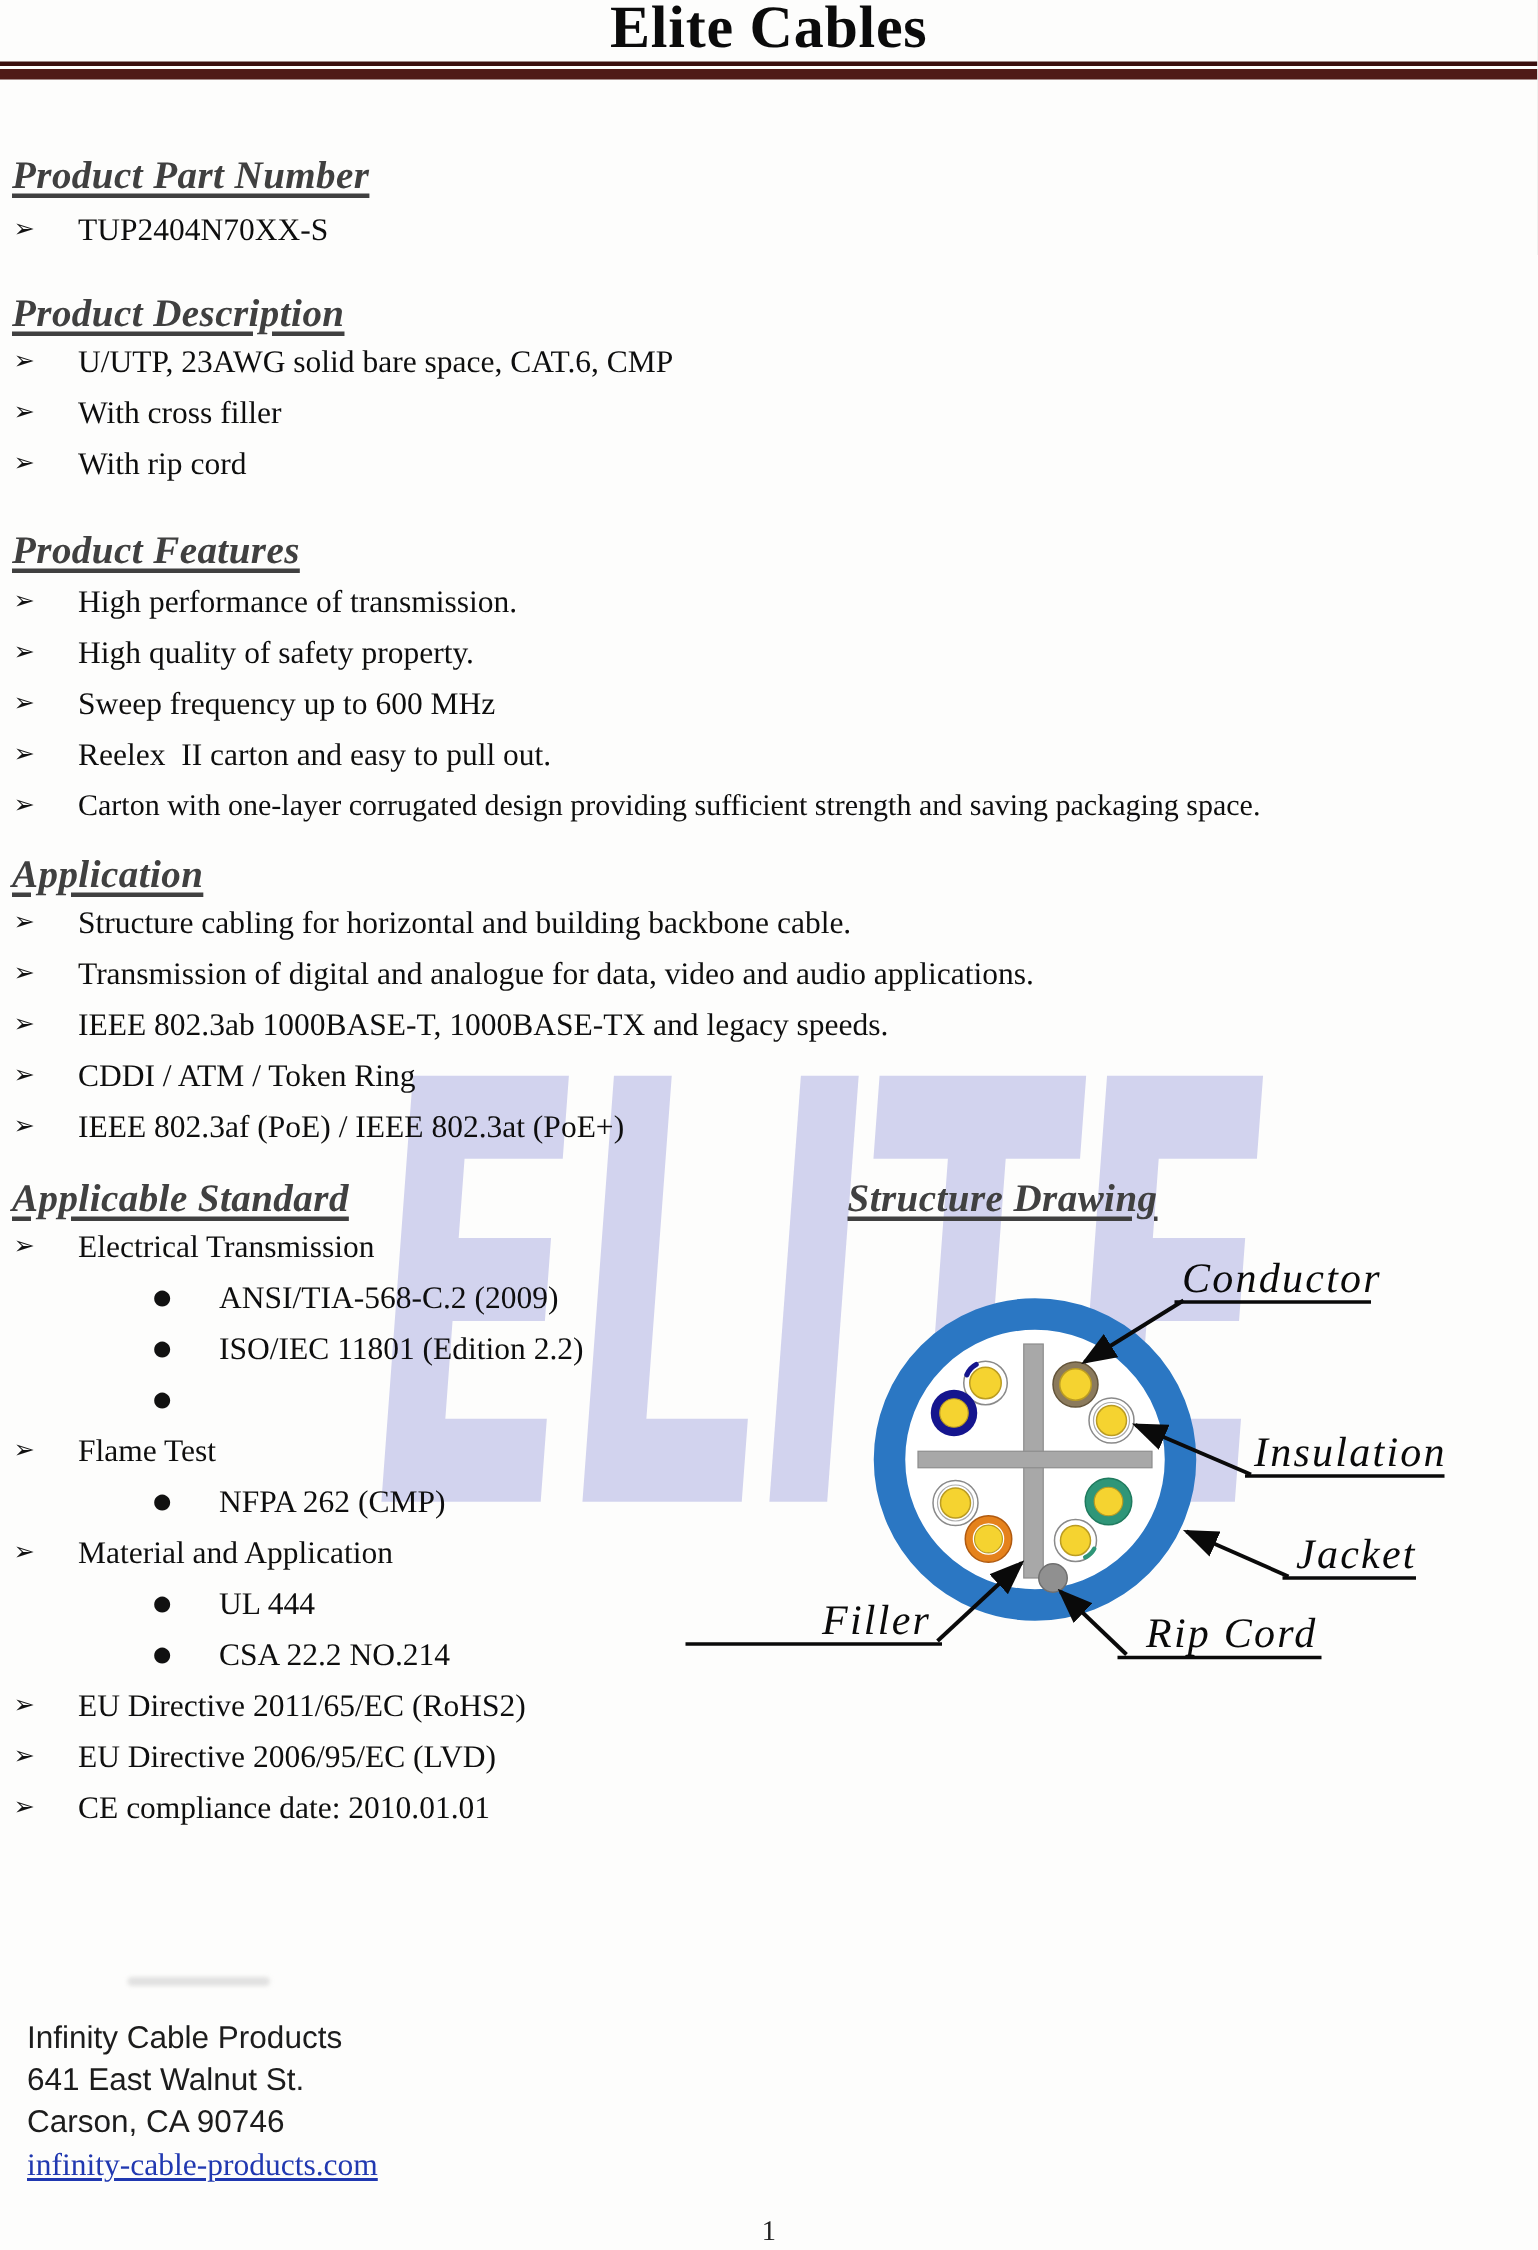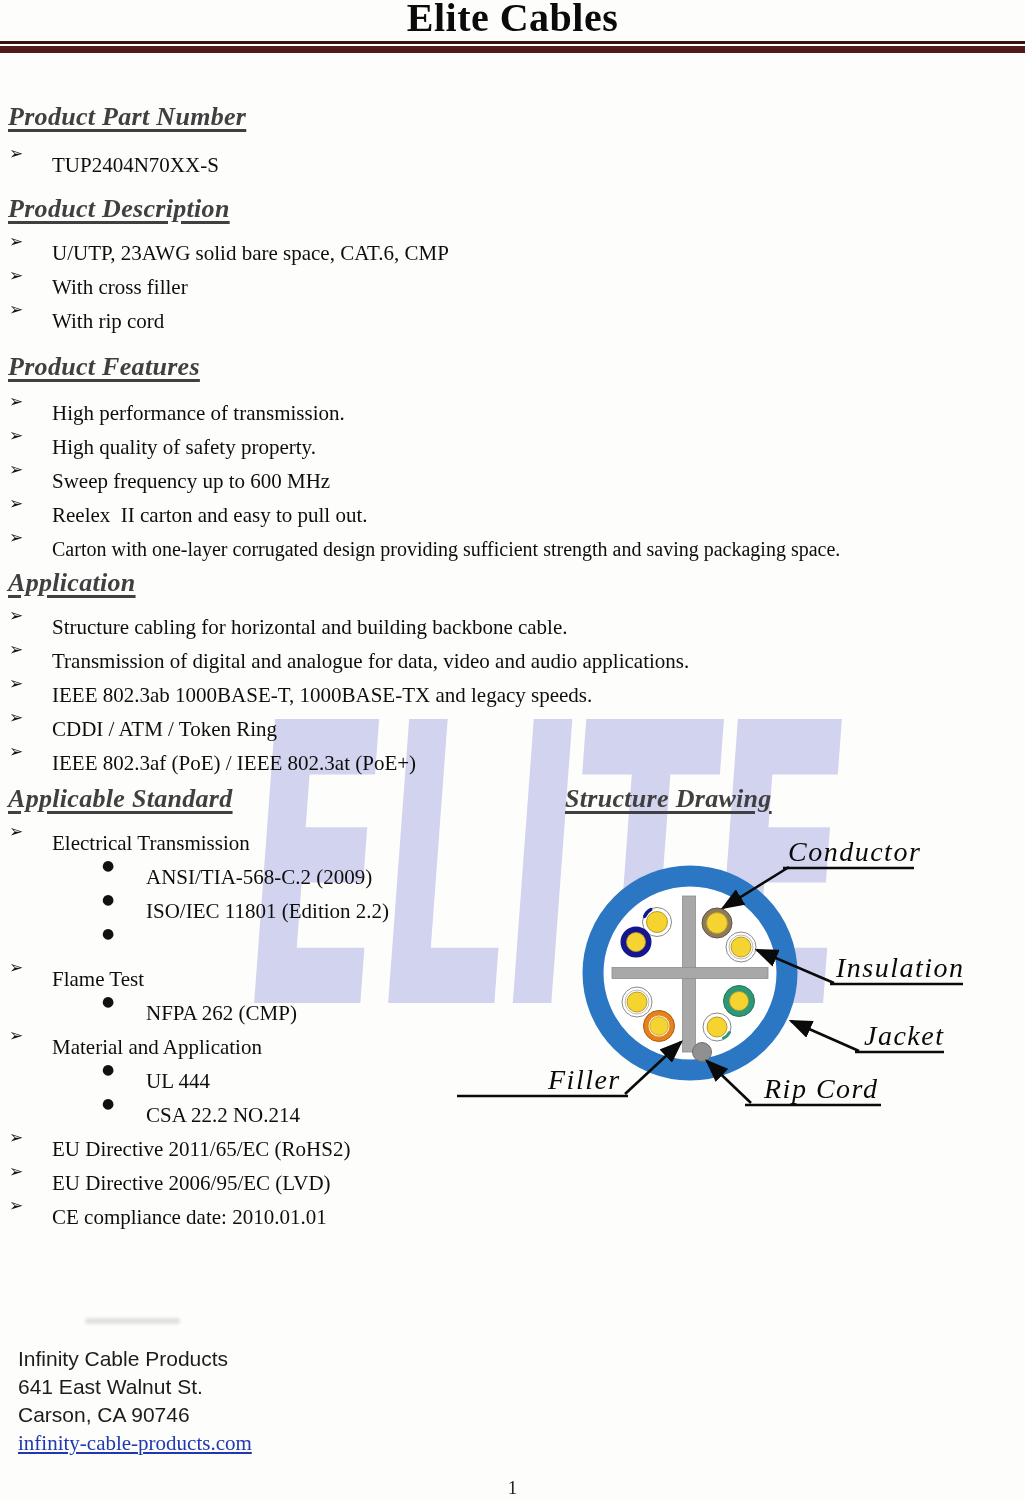--- a/index.html
+++ b/index.html
@@ -27,21 +27,21 @@
   .content{position:absolute; inset:0; z-index:1;}
   .heading{
     position:absolute; left:8px;
     font-size:26px; font-weight:bold; font-style:italic; color:#404040;
     text-decoration:underline; text-decoration-thickness:2.5px; text-underline-offset:4px;
     letter-spacing:.3px;
   }
   .rows{position:absolute; left:0; width:1025px;}
   .row{position:relative; height:34px; line-height:34px; font-size:21px;}
   .row .g{position:absolute; left:9px; top:0; font-family:"DejaVu Sans",sans-serif; font-size:17px; color:#111;}
-  .row .t{position:absolute; left:52px; top:0; white-space:pre; color:#0e0e0e;margin-top:12px;}
+  .row .t{position:absolute; left:52px; top:0; white-space:pre; color:#0e0e0e;}
   .row.sub .g{left:102px; font-size:14px;}
   .row.sub .t{left:146px;}
   
   .sec-draw-heading{position:absolute; left:565px; top:784px;}
   .drawing-svg{position:absolute; left:430px; top:775px; z-index:1;}
   
   .footer{
     position:absolute; left:18px; top:1345px; z-index:1;
     font-family:"Liberation Sans","DejaVu Sans",sans-serif;
     font-size:21px; line-height:28px; color:#1c1c1c;

